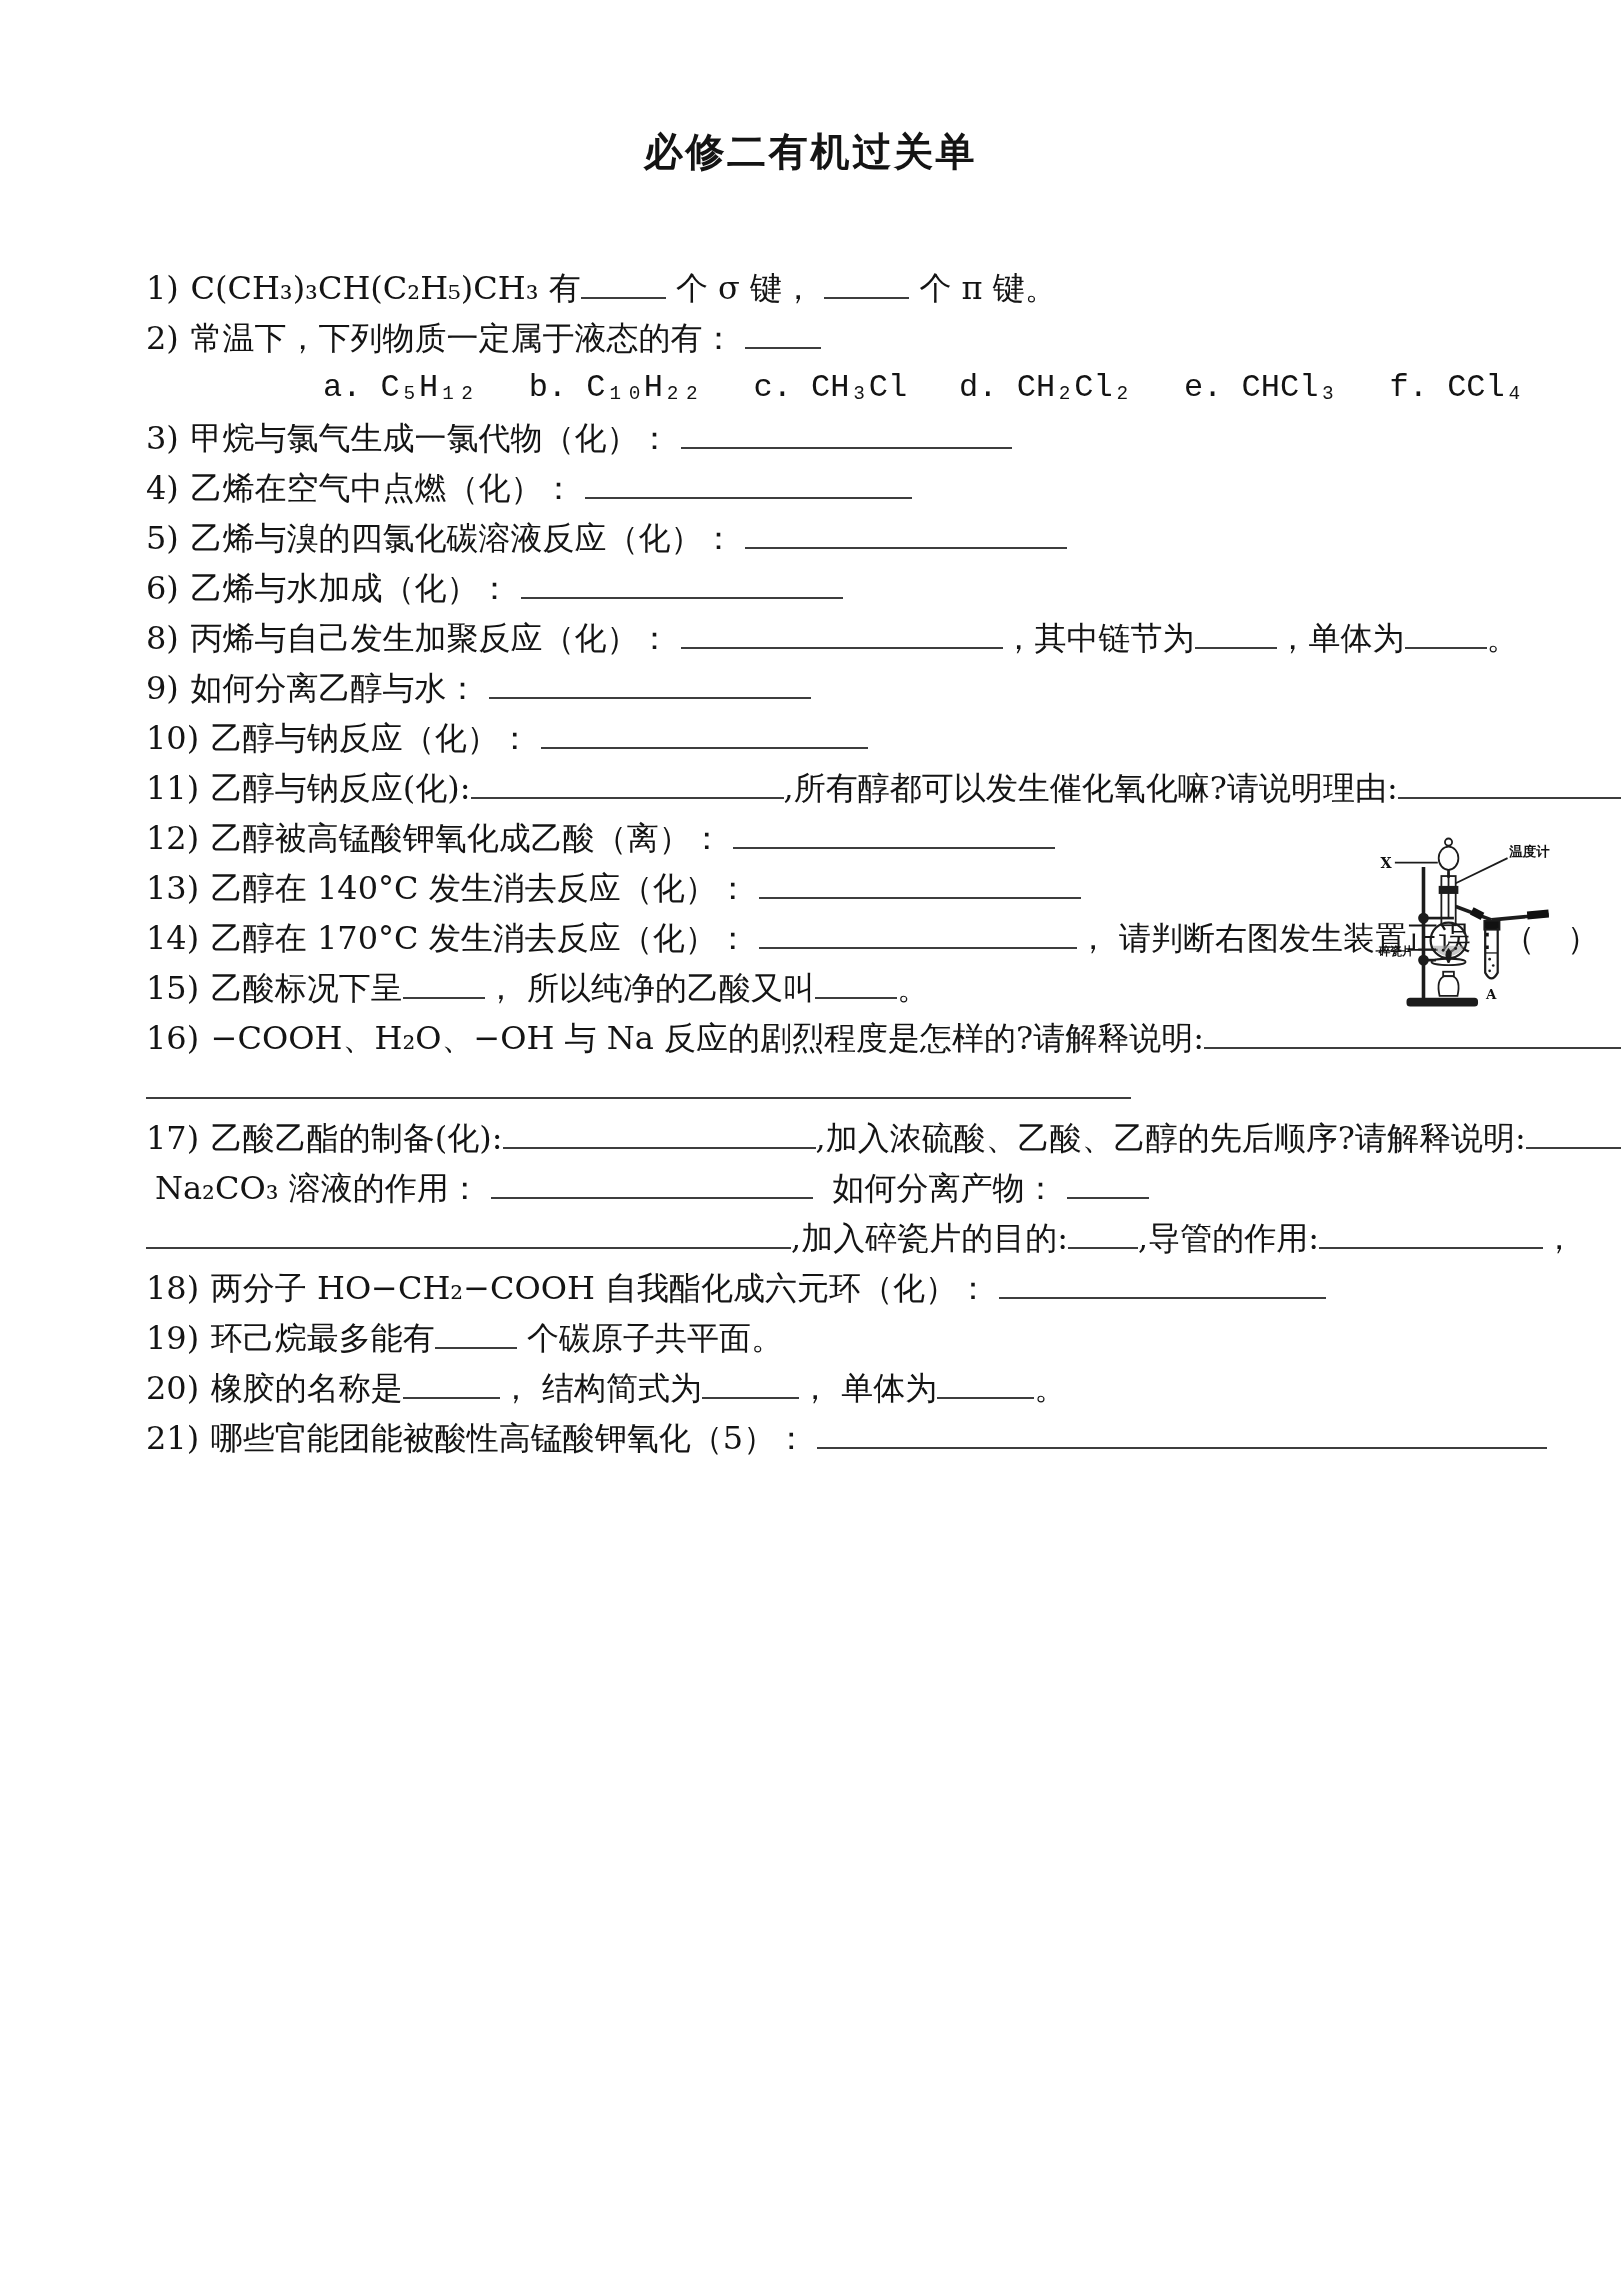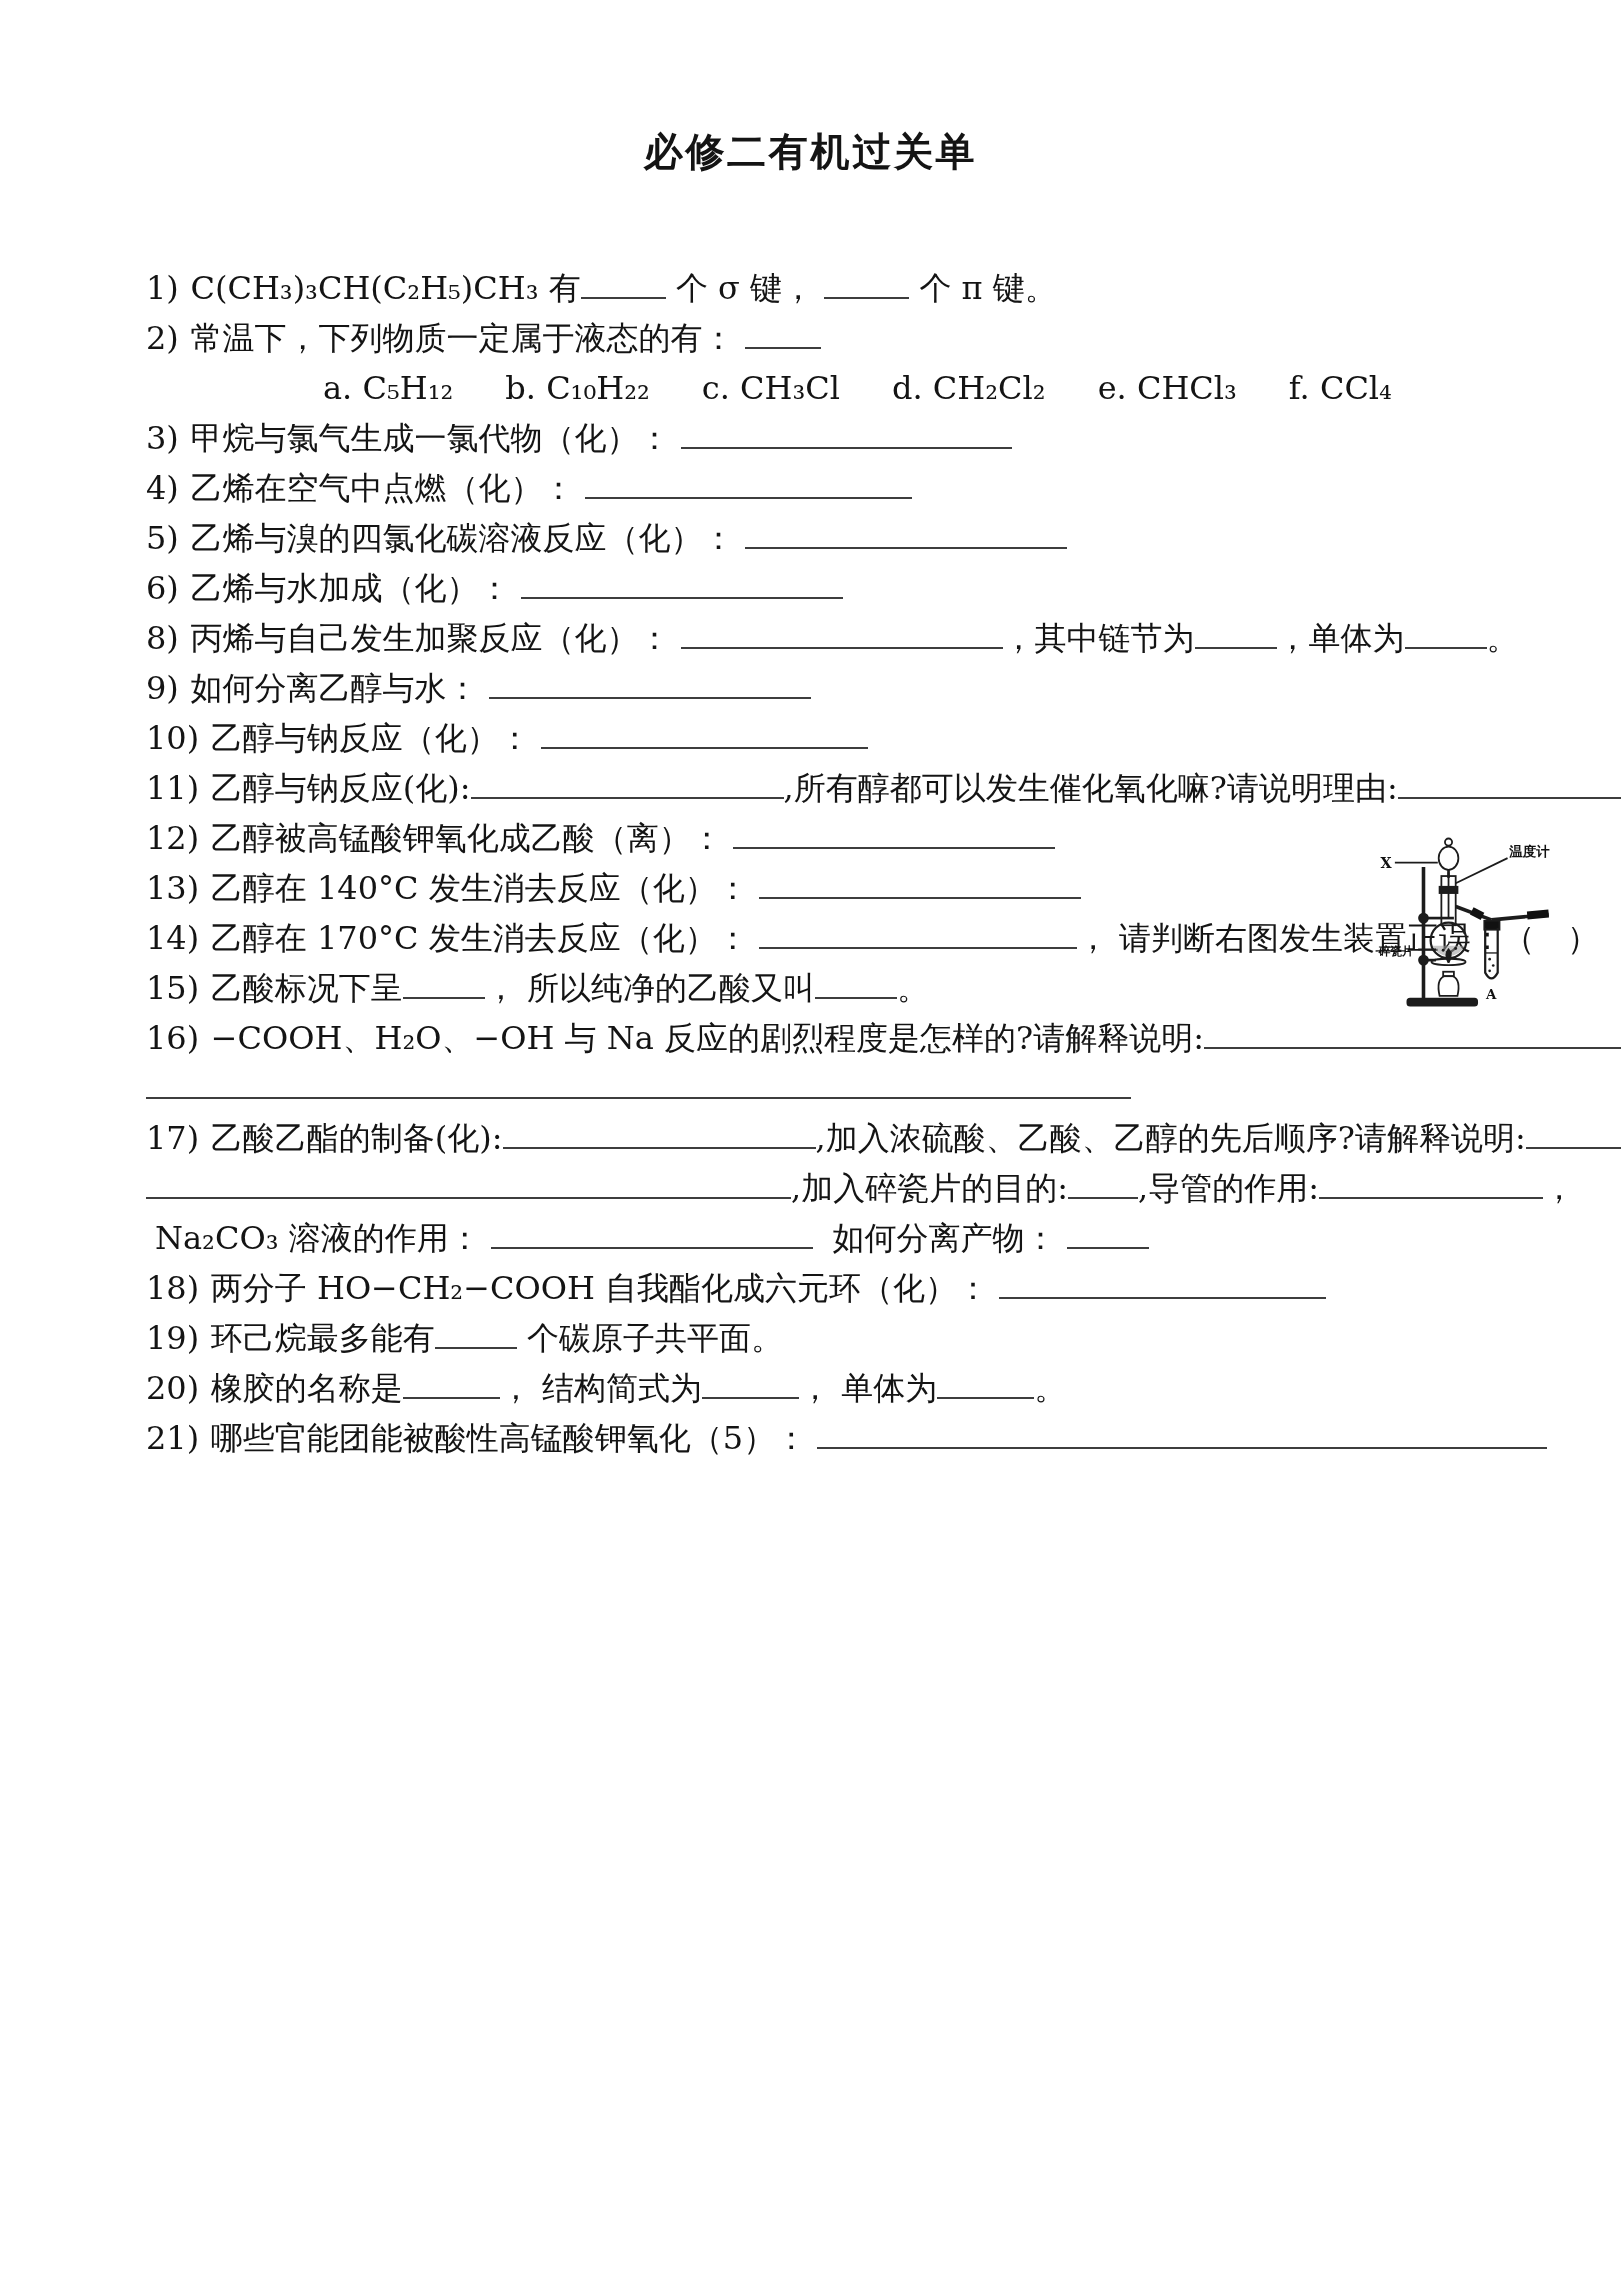--- a/index.html
+++ b/index.html
@@ -26,21 +26,21 @@
     overflow:visible;
   }
   .qnum { margin-right:11.6px; }
   .blank {
     display:inline-block;
     height:1.05em;
     border-bottom:2.7px solid #3d3d3d;
     vertical-align:baseline;
   }
   .gap { display:inline-block; }
-  .options { padding-left:177px; }
+  .options { padding-left:177px;font-family:Liberation Mono, monospace; }
   .cont2 { padding-left:9px; }
   .figure {
     position:absolute; left:1377px; top:831px;
     width:228px; height:184px;
   }
   .figure svg { width:100%; height:100%; }
   .pagenum {
     position:absolute; top:2226px; left:0; width:100%;
     text-align:center; font-size:27px;
   }
@@ -64,22 +64,22 @@
       <div class="line"><span class="qnum">9)</span><span>如何分离乙醇与水： </span><span class="blank" style="width: 322px;"></span></div>
       <div class="line"><span class="qnum">10)</span><span>乙醇与钠反应（化）： </span><span class="blank" style="width: 327px;"></span></div>
       <div class="line"><span class="qnum">11)</span><span>乙醇与钠反应(化):</span><span class="blank" style="width: 313px;"></span><span>,所有醇都可以发生催化氧化嘛?请说明理由:</span><span class="blank" style="width: 269px;"></span></div>
       <div class="line"><span class="qnum">12)</span><span>乙醇被高锰酸钾氧化成乙酸（离）： </span><span class="blank" style="width: 322px;"></span></div>
       <div class="line"><span class="qnum">13)</span><span>乙醇在 140°C 发生消去反应（化）： </span><span class="blank" style="width: 322px;"></span></div>
       <div class="line"><span class="qnum">14)</span><span>乙醇在 170°C 发生消去反应（化）： </span><span class="blank" style="width: 318px;"></span><span>， 请判断右图发生装置正误：（　）</span></div>
       <div class="line"><span class="qnum">15)</span><span>乙酸标况下呈</span><span class="blank" style="width: 82px;"></span><span>， 所以纯净的乙酸又叫</span><span class="blank" style="width: 82px;"></span><span>。</span></div>
       <div class="line"><span class="qnum">16)</span><span>−COOH、H₂O、−OH 与 Na 反应的剧烈程度是怎样的?请解释说明:</span><span class="blank" style="width: 596px;"></span></div>
       <div class="line cont"><span class="blank" style="width: 985px;"></span></div>
       <div class="line"><span class="qnum">17)</span><span>乙酸乙酯的制备(化):</span><span class="blank" style="width: 313px;"></span><span>,加入浓硫酸、乙酸、乙醇的先后顺序?请解释说明:</span><span class="blank" style="width: 215px;"></span></div>
+      <div class="line cont2"><span>Na₂CO₃ 溶液的作用： </span><span class="blank" style="width: 322px;"></span><span class="gap" style="width: 19.7px;"></span><span>如何分离产物： </span><span class="blank" style="width: 82px;"></span></div>
       <div class="line cont"><span class="blank" style="width: 645px;"></span><span>,加入碎瓷片的目的:</span><span class="blank" style="width: 70px;"></span><span>,导管的作用:</span><span class="blank" style="width: 224px;"></span><span>，</span></div>
-      <div class="line cont2"><span>Na₂CO₃ 溶液的作用： </span><span class="blank" style="width: 322px;"></span><span class="gap" style="width: 19.7px;"></span><span>如何分离产物： </span><span class="blank" style="width: 82px;"></span></div>
       <div class="line"><span class="qnum">18)</span><span>两分子 HO−CH₂−COOH 自我酯化成六元环（化）： </span><span class="blank" style="width: 327px;"></span></div>
       <div class="line"><span class="qnum">19)</span><span>环己烷最多能有</span><span class="blank" style="width: 82px;"></span><span> 个碳原子共平面。</span></div>
       <div class="line"><span class="qnum">20)</span><span>橡胶的名称是</span><span class="blank" style="width: 97px;"></span><span>， 结构简式为</span><span class="blank" style="width: 97px;"></span><span>， 单体为</span><span class="blank" style="width: 97px;"></span><span>。</span></div>
       <div class="line"><span class="qnum">21)</span><span>哪些官能团能被酸性高锰酸钾氧化（5）： </span><span class="blank" style="width: 730px;"></span></div>
     </div>
 
   <div class="figure">
     <svg viewBox="0 0 255 205">
       <g fill="none" stroke="#1c1c1c" stroke-width="2">
 

